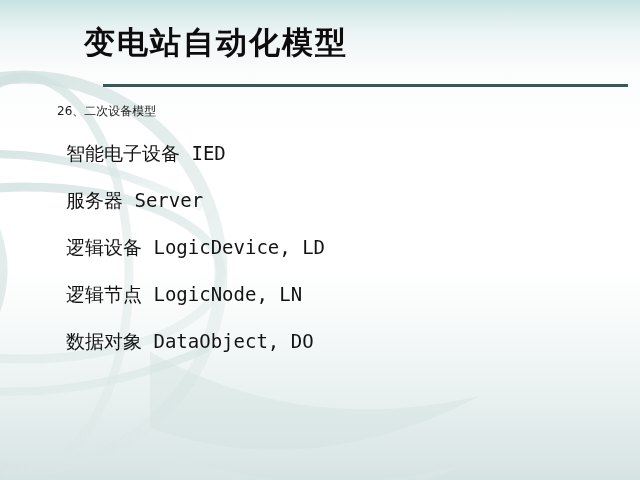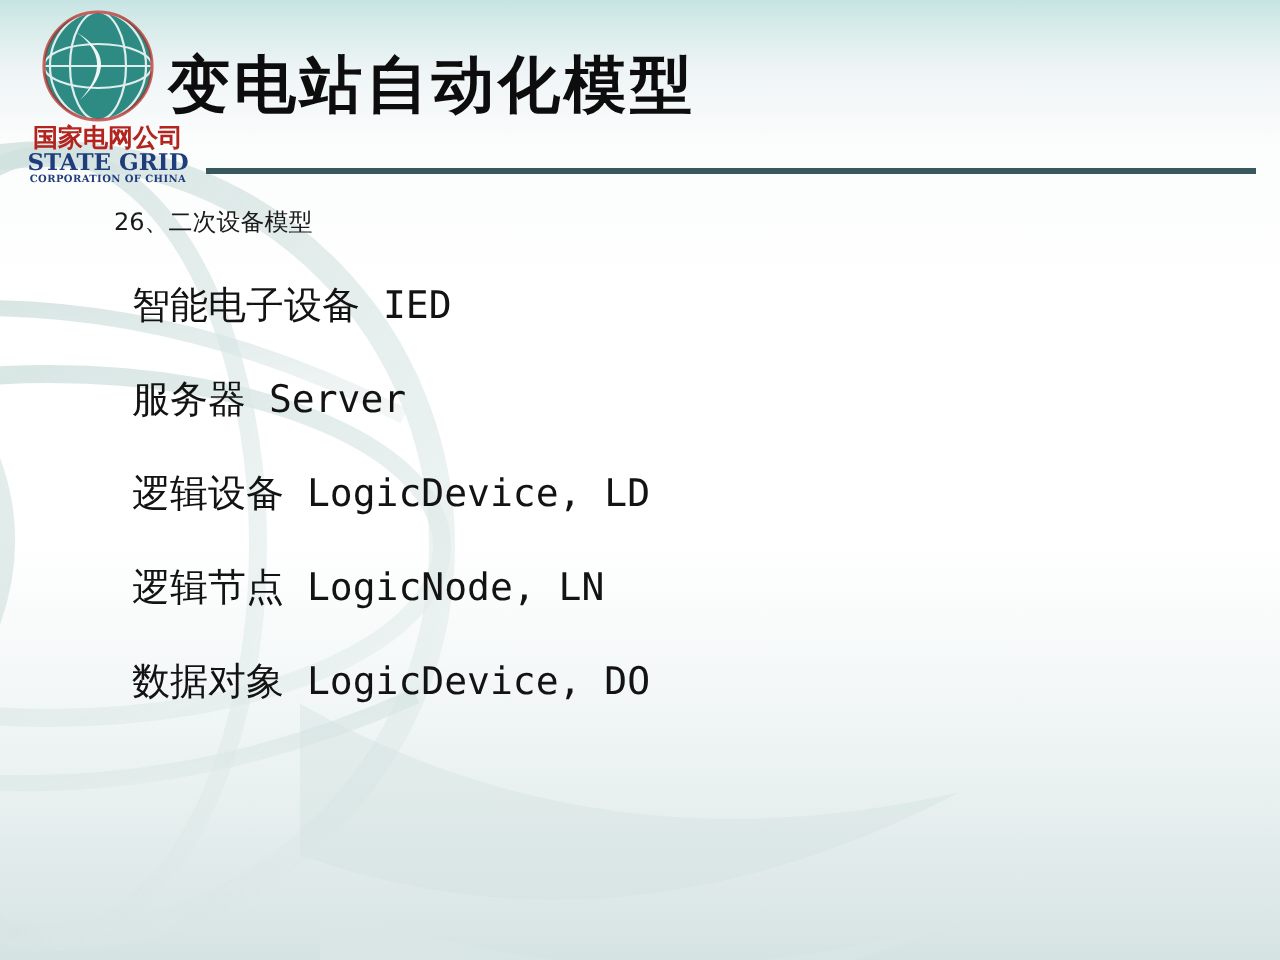--- a/index.html
+++ b/index.html
@@ -187,44 +187,28 @@
       <path d="M30 300 Q215 372 398 290" stroke-width="8"></path>
     </g>
     <path d="M150 110 Q250 215 140 330 Q215 230 150 110 Z" fill="#cfe0dd" opacity="0.7"></path>
   </svg>
 
   <svg class="wm-swoosh" viewBox="0 0 330 220" aria-hidden="true">
     <path d="M-20 40 Q140 140 330 96 Q150 190 -20 120 Z" fill="#d2e2df" opacity="0.75"></path>
     <path d="M10 150 Q160 210 330 160 Q170 230 10 185 Z" fill="#dceae8" opacity="0.6"></path>
   </svg>
 
-  <div class="logo-block">
-    <svg class="logo-emblem" viewBox="0 0 62 58" aria-hidden="true">
-      <circle cx="31" cy="29" r="27" fill="#2e8b84"></circle>
-      <g fill="none" stroke="#ffffff" stroke-width="1.1" opacity="0.85">
-        <ellipse cx="31" cy="29" rx="27" ry="11"></ellipse>
-        <ellipse cx="31" cy="29" rx="14" ry="27"></ellipse>
-        <ellipse cx="31" cy="29" rx="24" ry="27"></ellipse>
-        <line x1="4" y1="29" x2="58" y2="29"></line>
-      </g>
-      <path d="M20 12 Q44 26 22 46 Q40 26 20 12 Z" fill="#ffffff" opacity="0.92"></path>
-      <circle cx="31" cy="29" r="27" fill="none" stroke="#b3241f" stroke-width="1.6" opacity="0.7"></circle>
-    </svg>
-    <div class="logo-cn">国家电网公司</div>
-    <div class="logo-en">STATE GRID</div>
-    <div class="logo-sub">CORPORATION OF CHINA</div>
-  </div>
 
   <div class="slide-title">变电站自动化模型</div>
   <div class="title-rule"></div>
 
   <div class="section-heading">26、二次设备模型</div>
 
   <ul class="body-list">
     <li>智能电子设备 IED</li>
     <li>服务器 Server</li>
     <li>逻辑设备 LogicDevice, LD</li>
     <li>逻辑节点 LogicNode, LN</li>
-    <li>数据对象 LogicDevice, DO</li>
+    <li>数据对象 DataObject, DO</li>
   </ul>
 
 
 </div>
 
 </body></html>

